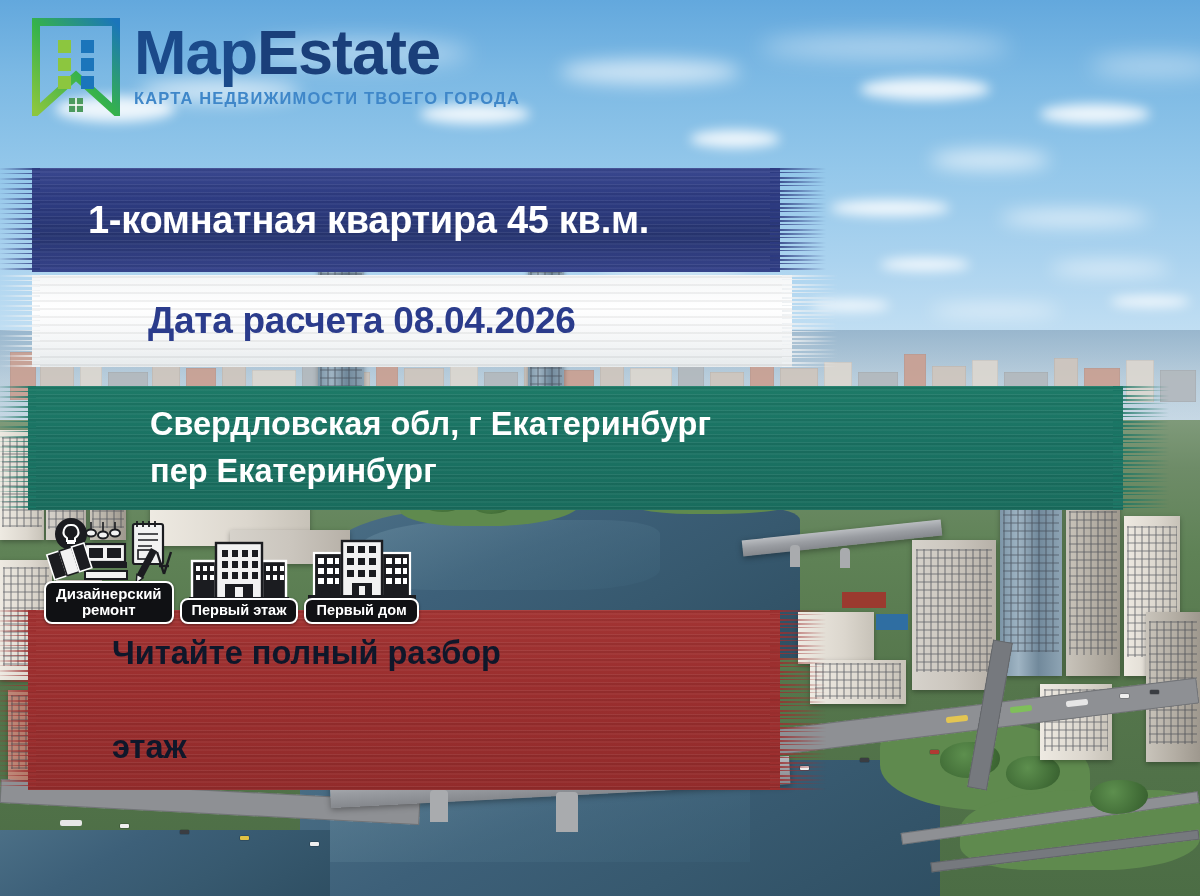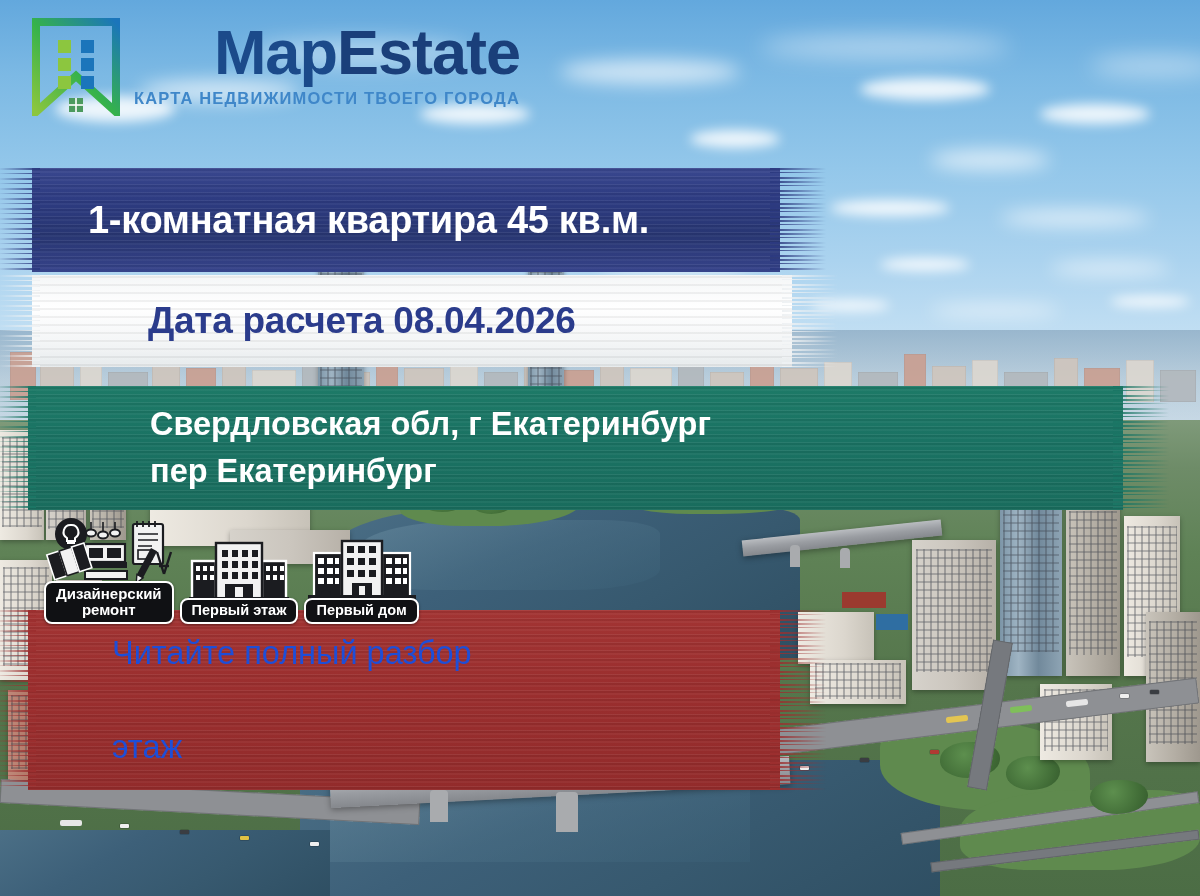--- a/index.html
+++ b/index.html
@@ -136,21 +136,21 @@
   
   .logo {
     position: absolute;
     left: 32px; top: 18px;
     display: flex;
     align-items: flex-start;
     gap: 14px;
     z-index: 30;
   }
   .logo-mark { width: 88px; height: 98px; display: block; }
-  .logo-words { display: flex; flex-direction: column; margin-top: 4px; text-align: right; }
+  .logo-words { display: flex; flex-direction: column; margin-top: 4px; }
   .logo-title {
     font-size: 63px;
     line-height: 0.98;
     font-weight: 700;
     color: #1b4a8a;
     letter-spacing: -1px;
     white-space: nowrap;
   }
   .logo-title .accent { color: #1a3f7a; }
   .logo-sub {
@@ -251,21 +251,21 @@
   }
 
   
   #band-red {
     left: 28px; top: 610px; width: 752px; height: 180px;
     color: #9c2f2f;
   }
   #band-red .band-paint { background: linear-gradient(to bottom,#a23433 0%, #9a2e2e 45%, #922b2b 100%); }
   #band-red .band-text {
     left: 84px; top: 50%; transform: translateY(-50%);
-    color: #1d4ed8; font-size: 32.5px; font-weight: 400; line-height: 1.44;
+    color: #0f172a; font-size: 32.5px; font-weight: 700; line-height: 1.44;
   }
 
   
   .badges {
     position: absolute;
     left: 44px; top: 516px;
     z-index: 25;
     display: flex;
     align-items: flex-end;
     gap: 6px;

